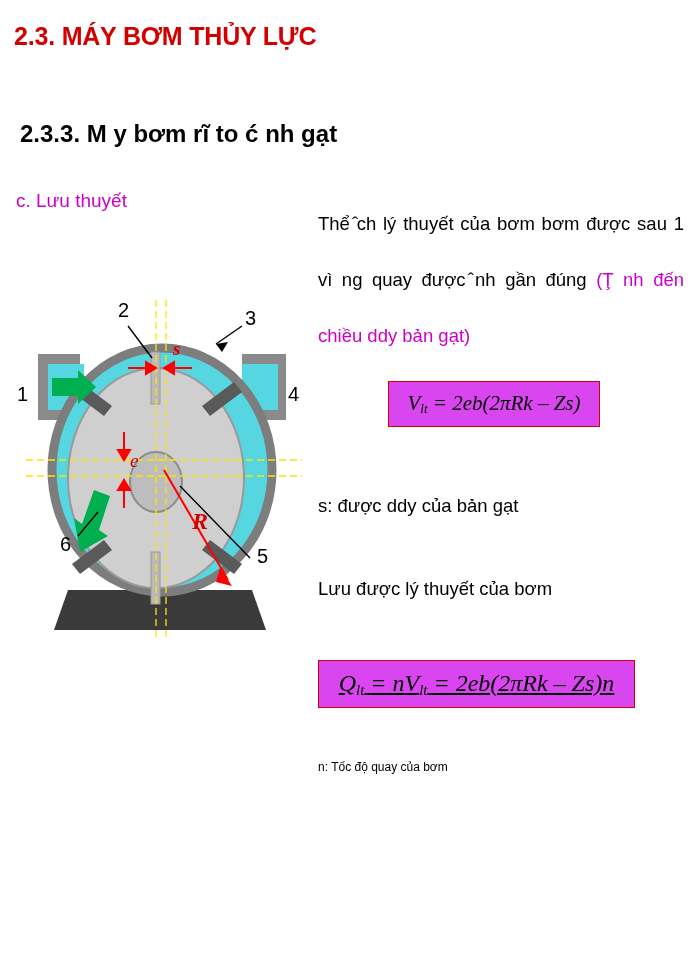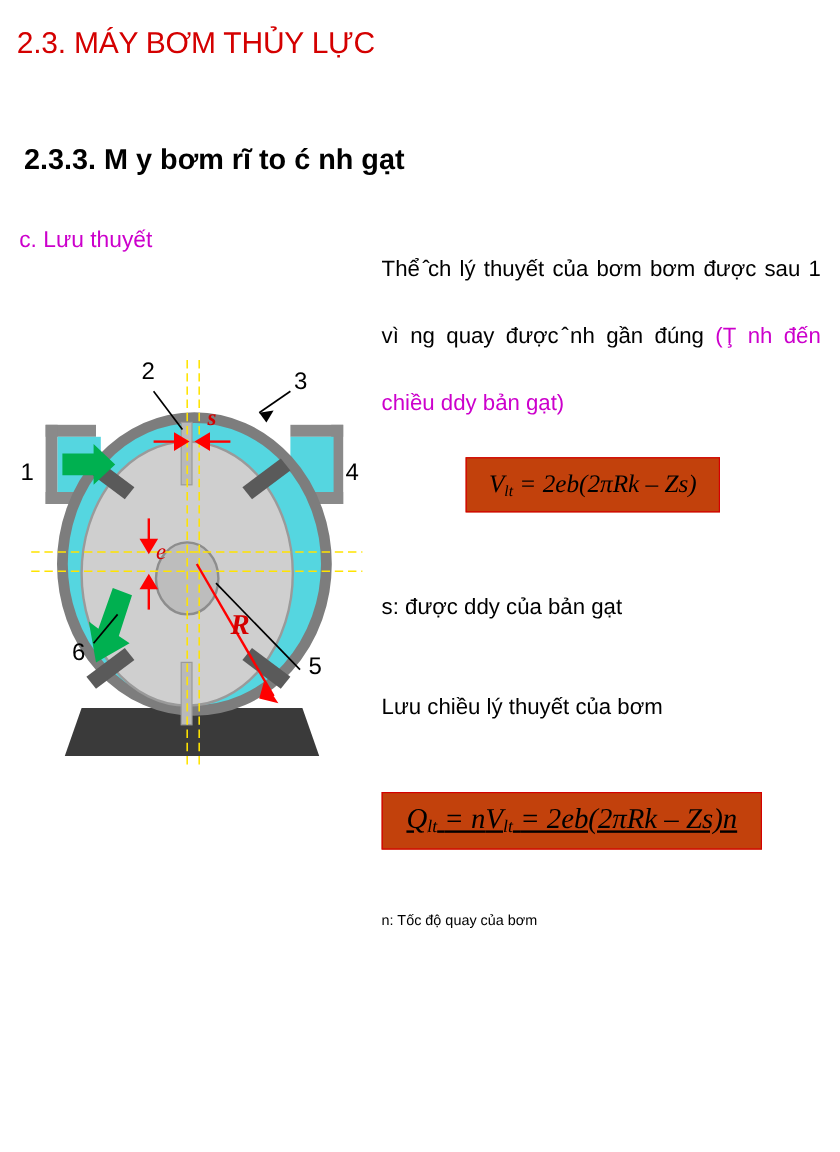--- a/index.html
+++ b/index.html
@@ -17,21 +17,21 @@
   .slide {
     position: relative;
     width: 700px;
     height: 960px;
   }
   .title-main {
     position: absolute;
     left: 14px;
     top: 22px;
     font-size: 25px;
-    font-weight: normal;
+    font-weight: bold;
     color: #d40000;
     letter-spacing: -0.2px;
     white-space: nowrap;
   }
   .title-sub {
     position: absolute;
     left: 20px;
     top: 120px;
     font-size: 24px;
     font-weight: bold;
@@ -58,21 +58,21 @@
     line-height: 56px;
     text-align: justify;
     text-justify: inter-word;
   }
   .para1 .hl {
     color: #cc00cc;
   }
   .formula-box {
     position: absolute;
     border: 1.5px solid #d40000;
-    background: #c2410c;
+    background: #d946ef;
     font-family: "Liberation Serif", serif;
     color: #000000;
     display: flex;
     align-items: center;
     justify-content: center;
   }
   #formula1 {
     left: 388px;
     top: 381px;
     width: 210px;
@@ -157,21 +157,21 @@
     <span>Thể ̂ch lý thuyết của bơm bơm được sau 1 vì ng quay được ̂nh gần đúng </span><span class="hl">(Ţ nh đến chiều ddy bản gạt)</span>
   </div>
 
   <div class="formula-box" id="formula1">
     <span class="fml">
       <i>V</i><sub>lt</sub>&nbsp;<i>= 2eb(2πRk – Zs)</i>
     </span>
   </div>
 
   <div class="line-s">s: được ddy của bản gạt</div>
-  <div class="line-q">Lưu chiều lý thuyết của bơm</div>
+  <div class="line-q">Lưu được lý thuyết của bơm</div>
 
   <div class="formula-box" id="formula2">
     <span class="fml">
       <i>Q</i><sub>lt</sub>&nbsp;<i>= n</i><i>V</i><sub>lt</sub>&nbsp;<i>= 2eb(2πRk – Zs)n</i>
     </span>
   </div>
 
   <div class="line-n">n: Tốc độ quay của bơm</div>
 
   <div class="diagram">

